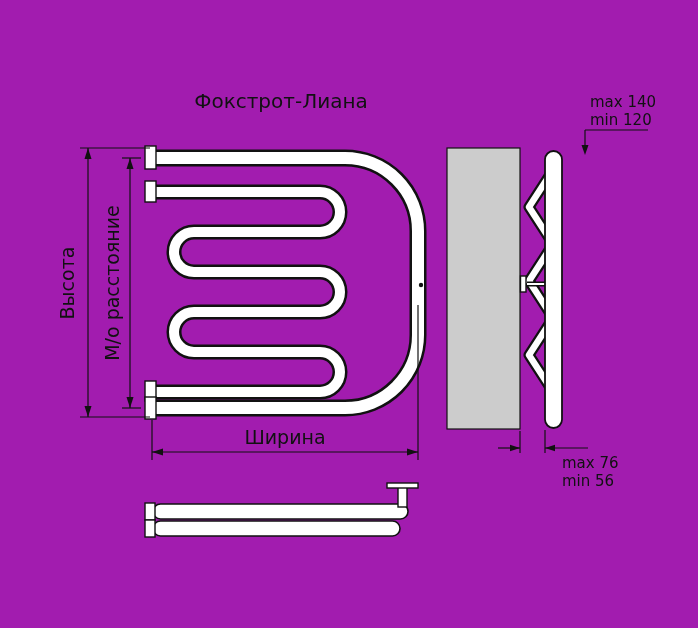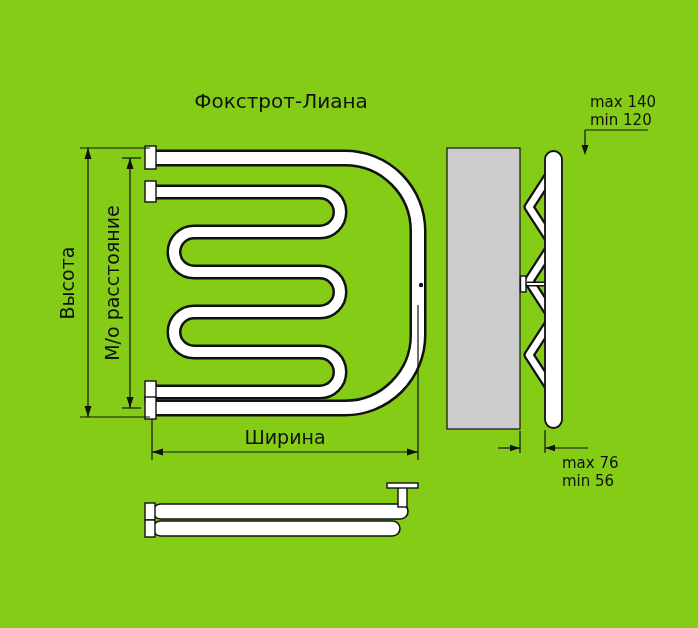--- a/index.html
+++ b/index.html
@@ -1,19 +1,19 @@
 <!DOCTYPE html>
 <html><head>
 <meta charset="utf-8">
 <style>
   html,body{margin:0;padding:0;background:#fff;}
   .canvas{
     position:relative;
     width:698px;height:628px;
-    background:#84cc16;
+    background:#a21caf;
     font-family:"DejaVu Sans","Liberation Sans",sans-serif;
     overflow:hidden;
   }
   svg{position:absolute;left:0;top:0;}
   .pipe-outer{fill:none;stroke:#111;}
   .pipe-inner{fill:none;stroke:#fff;}
   .thin{stroke:#111;stroke-width:1.2;fill:none;}
   .fitting{fill:#fff;stroke:#111;stroke-width:1.4;}
   .arrow{fill:#111;stroke:none;}
   text{fill:#111;}

